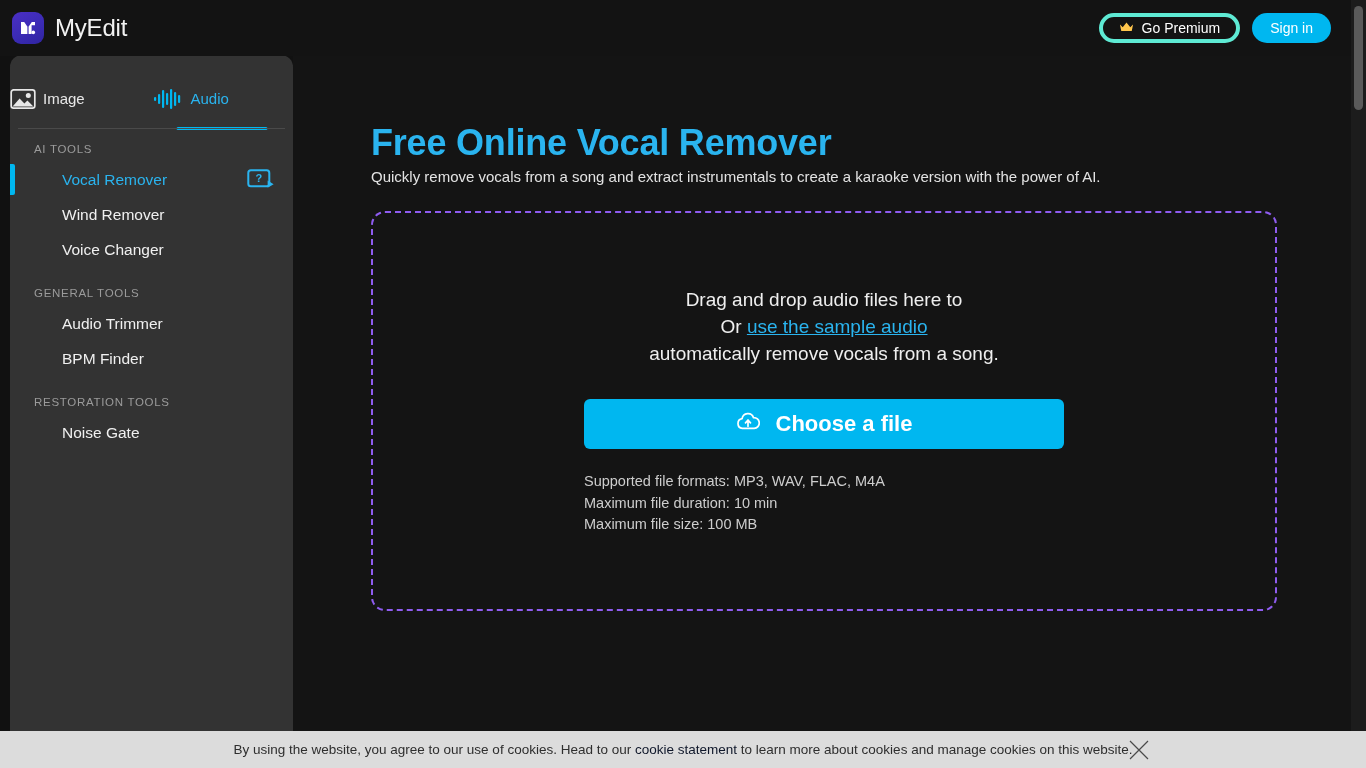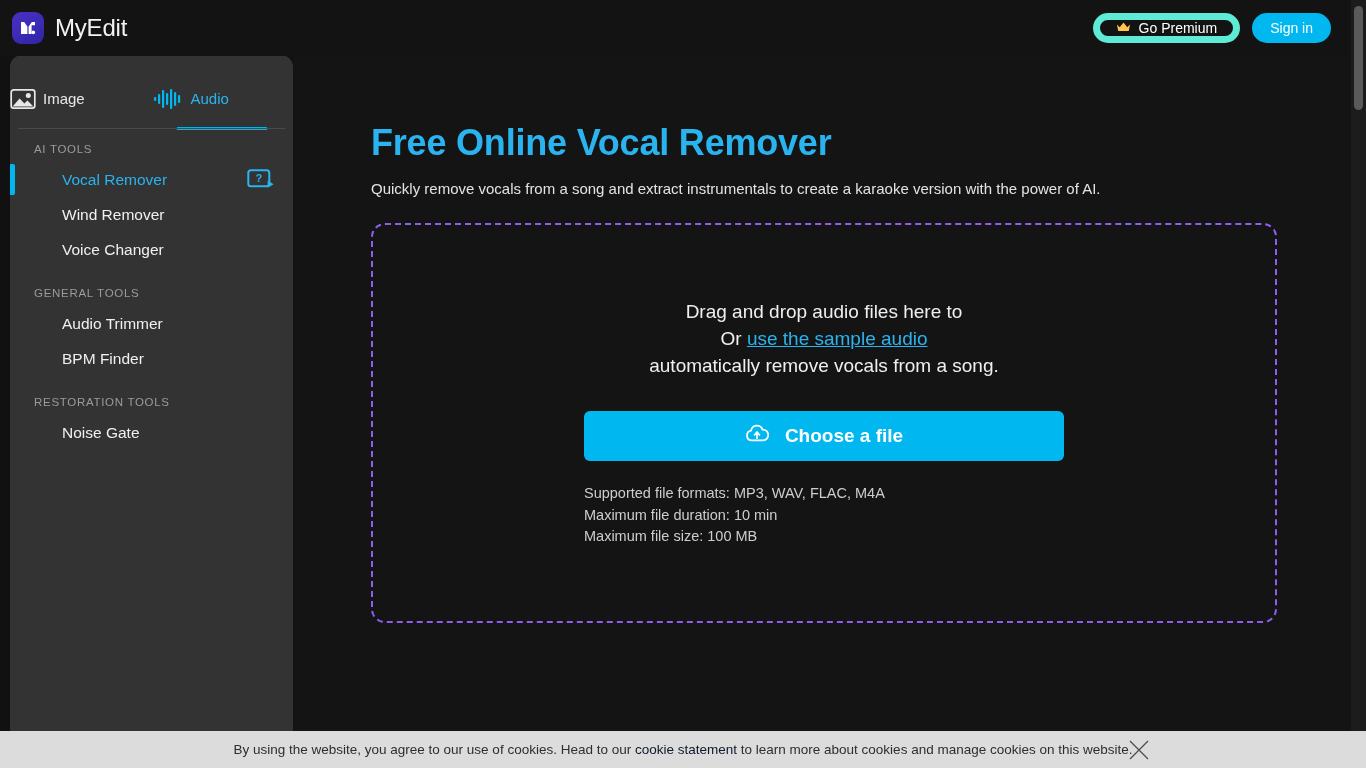--- a/index.html
+++ b/index.html
@@ -31,21 +31,21 @@
     margin-left:11px; color:#f2f2f2; font-size:24px; letter-spacing:-0.2px;
     font-weight:400;
   }
   .top-actions {
     margin-left:auto; display:flex; align-items:center; gap:12px;
     margin-right:35px;
   }
   .btn-premium {
     display:flex; align-items:center; gap:8px;
     height:30px; padding:0 16px;
-    border:7px solid #5eead4; border-radius:16px;
+    border:4px solid #5eead4; border-radius:16px;
     background:transparent; color:#ffffff; font-size:14px;
     cursor:pointer; white-space:nowrap;
   }
   .crown { color:#ffc64d; font-size:13px; line-height:1; display:block; }
   .btn-signin {
     height:30px; padding:0 18px;
     border:none; border-radius:16px;
     background:#00b7f0; color:#ffffff; font-size:14px;
     cursor:pointer; white-space:nowrap;
   }
@@ -105,39 +105,39 @@
     position:absolute; left:293px; top:56px;
     width:1073px; height:712px;
     background:#141414;
     overflow:hidden;
   }
   .content { padding:66px 0 0 78px; }
   .page-title {
     color:#2ab4ef; font-size:36px; font-weight:bold; letter-spacing:-0.2px;
   }
   .page-subtitle {
-    color:#e3e3e3; font-size:15px; margin-top:16px;
+    color:#e3e3e3; font-size:15px; margin-top:4px;
   }
   .dropzone {
     margin-top:26px; width:906px; height:400px;
     border:2px dashed #8f5cf0; border-radius:14px;
     display:flex; flex-direction:column; align-items:center;
     position:relative;
   }
   .dz-text {
     margin-top:73px; text-align:center;
     color:#efefef; font-size:19px; line-height:27px;
   }
   .dz-link {
     color:#2ab4ef; text-decoration:underline; cursor:pointer;
   }
   .btn-choose {
     margin-top:32px; width:480px; height:50px;
     background:#00b7f0; border:none; border-radius:6px;
-    color:#ffffff; font-size:19px; font-weight:bold;
+    color:#ffffff; font-size:22px; font-weight:bold;
     display:flex; align-items:center; justify-content:center; gap:16px;
     cursor:pointer;
   }
   .specs {
     margin-top:22px; width:480px; color:#cdcdcd;
     font-size:14.5px; line-height:21.5px;
   }
   .scroll-hint {
     position:absolute; left:50%; transform:translateX(-50%);
     top:705px; width:40px; height:40px; border-radius:50%;

